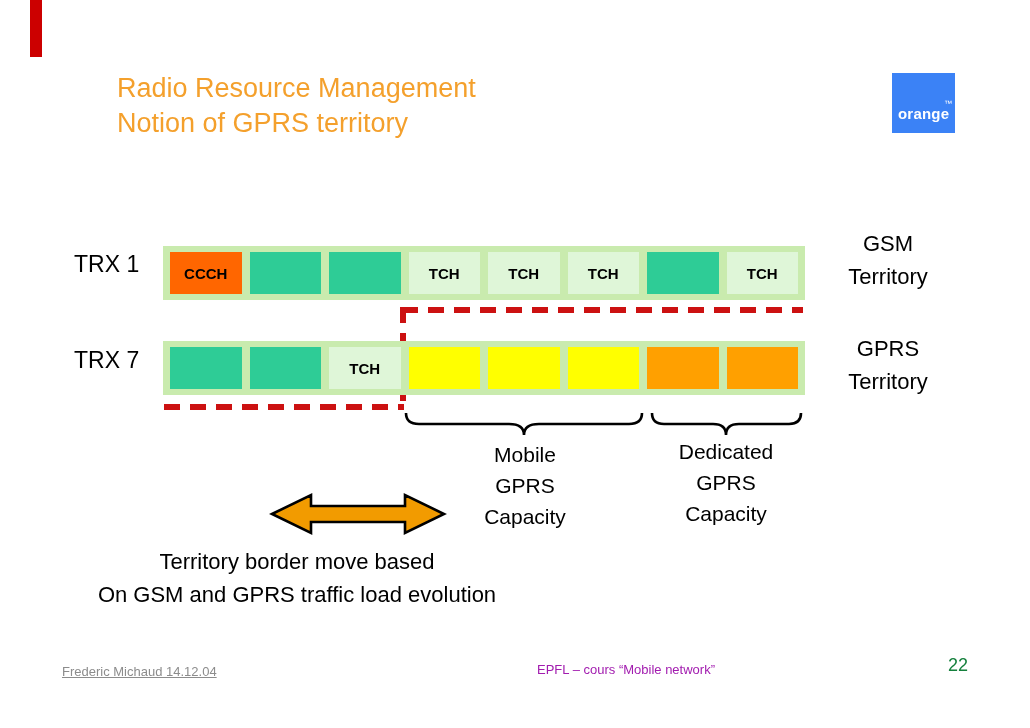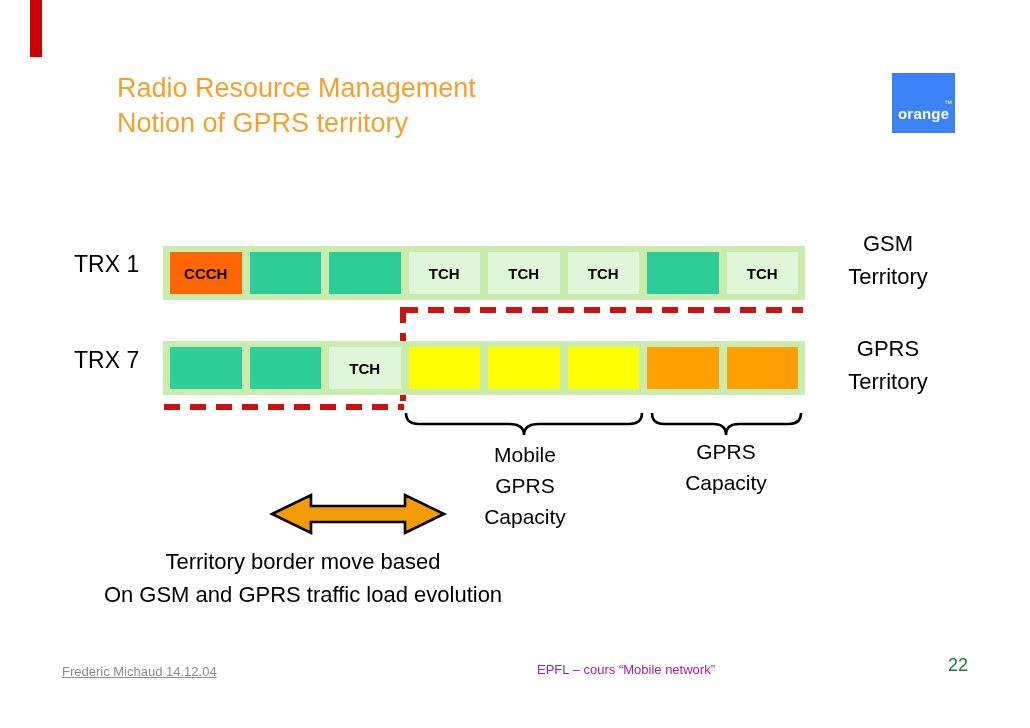--- a/index.html
+++ b/index.html
@@ -15,21 +15,21 @@
        display:flex;gap:8px;padding:6px 7px;box-sizing:border-box;}
   .slot{flex:1;display:flex;align-items:center;justify-content:center;
         font-weight:bold;font-size:15px;color:#000;}
   .dash-h{position:absolute;height:6px;
           background:repeating-linear-gradient(90deg,#CC1111 0 16px,transparent 16px 26px);}
   .dash-v{position:absolute;width:6px;
           background:repeating-linear-gradient(180deg,#CC1111 0 16px,transparent 16px 26px);}
   .territory{position:absolute;left:826px;width:124px;text-align:center;font-size:22px;line-height:33px;}
   .brace{position:absolute;}
   .cap-label{position:absolute;width:170px;text-align:center;font-size:21px;line-height:31px;}
-  .caption{position:absolute;left:53px;top:545px;width:500px;text-align:center;
+  .caption{position:absolute;left:47px;top:545px;width:500px;text-align:center;
            font-size:22px;line-height:33px;}
   .arrow-svg{position:absolute;left:269px;top:492px;}
   .footer-author{position:absolute;left:62px;top:664px;font-size:13px;color:#8C8C8C;text-decoration:underline;}
   .footer-course{position:absolute;left:315px;top:662px;width:400px;text-align:right;font-size:13px;color:#a21caf;}
   .footer-page{position:absolute;left:928px;top:655px;width:40px;text-align:right;font-size:18px;color:#15803d;}
 </style>
 </head>
 <body>
 
 <div class="slide">
@@ -88,20 +88,21 @@
   <svg class="brace" style="left:650px;top:408px" width="153" height="30" viewBox="0 0 153 30">
     <path d="M2,5 Q2,16 14,16 H63 Q76,16 76,27 Q76,16 89,16 H139 Q151,16 151,5" fill="none" stroke="#000" stroke-width="2.6"></path>
   </svg>
 
   <div class="cap-label" style="left:440px;top:439px">
     <div>Mobile</div>
     <div>GPRS</div>
     <div>Capacity</div>
   </div>
   <div class="cap-label" style="left:641px;top:436px">
+    <div>Dedicated</div>
     <div>GPRS</div>
     <div>Capacity</div>
   </div>
 
   <svg class="arrow-svg" width="178" height="44" viewBox="0 0 178 44">
     <polygon points="3,22 42,3 42,14 136,14 136,3 175,22 136,41 136,30 42,30 42,41" fill="#F29B00" stroke="#000" stroke-width="2.6"></polygon>
   </svg>
 
   <div class="caption">
     <div>Territory border move based</div>

